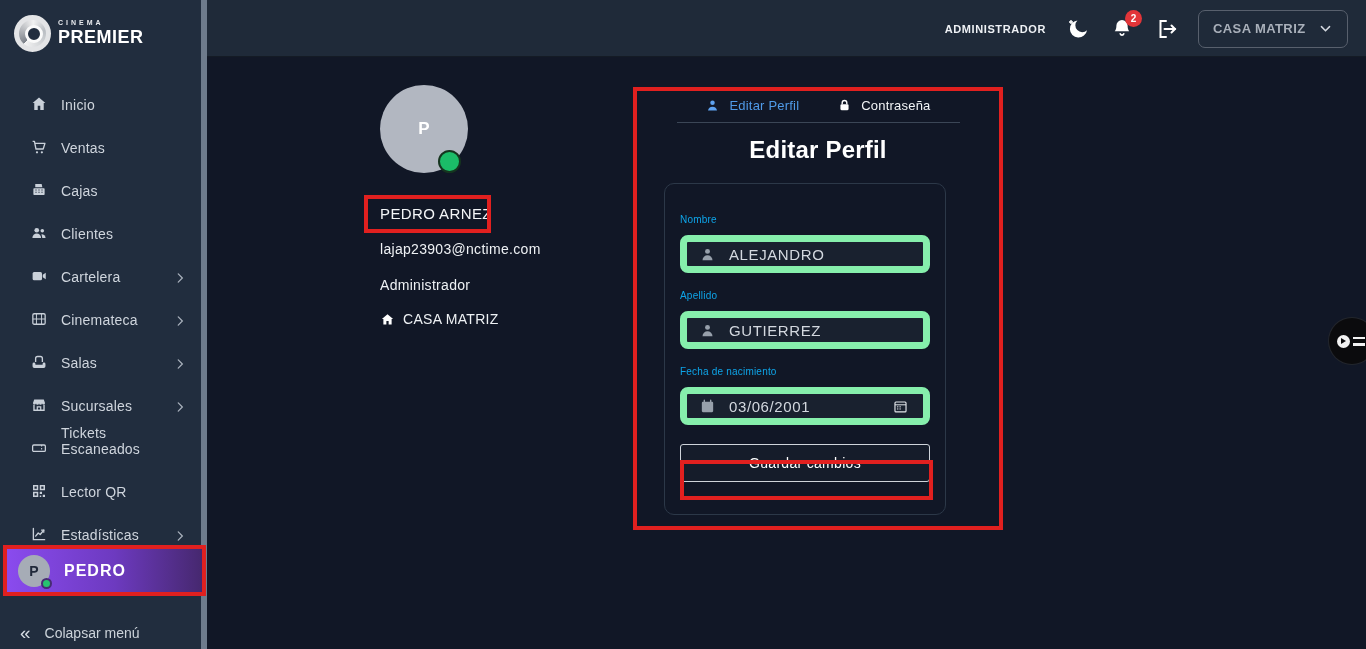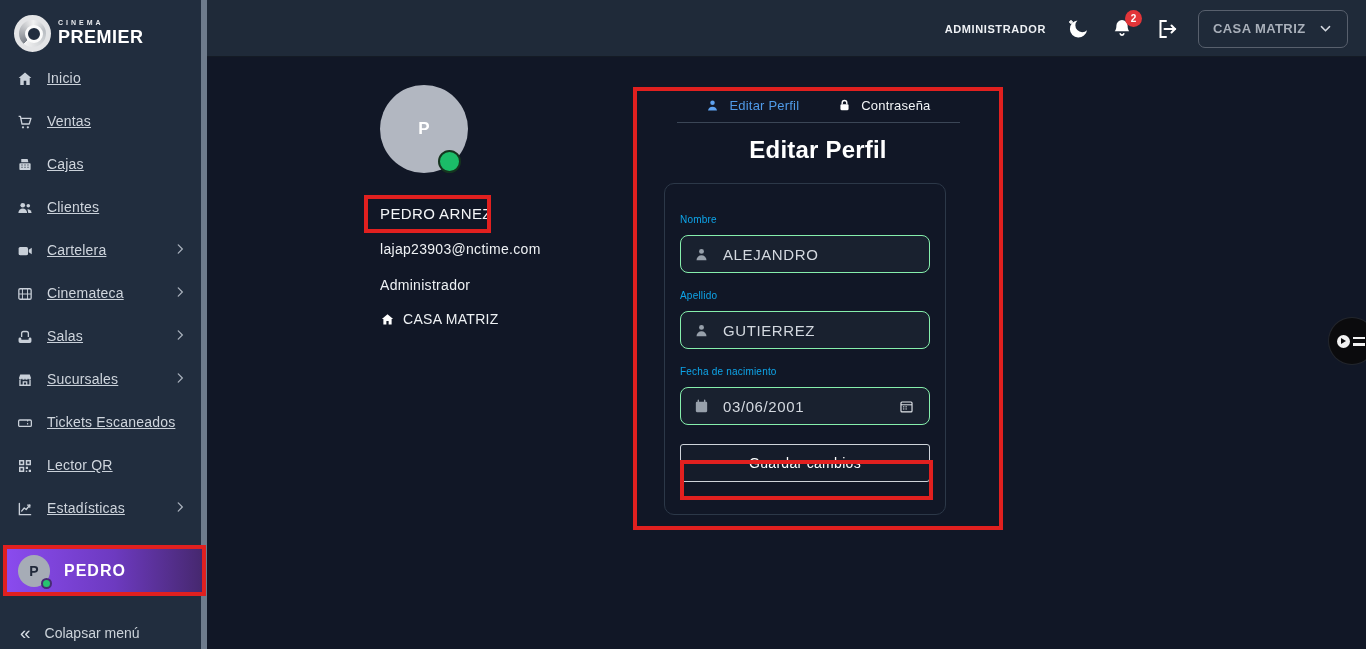--- a/index.html
+++ b/index.html
@@ -53,23 +53,23 @@
   }
   .logo-mark::after{
     content:""; position:absolute; left:6px; top:5px; width:12px; height:12px;
     border-radius:50%; border:3px solid #fafafa; background:#212d3e;
   }
   .brand-text .t { font-size:7px; letter-spacing:3px; color:#e8eaee; font-weight:700; }
   .brand-text .n { font-size:18px; font-weight:800; color:#ffffff; letter-spacing:.5px; margin-top:1px; }
 
   .nav { position:absolute; left:0; top:70px; width:201px; }
   .nav-item {
-    height:43px; display:flex; align-items:flex-start;
-    padding-left:16px; padding-right:14px; gap:13px;
-    color:#c9d0d9; cursor:pointer;text-decoration:underline;
+    height:43px; display:flex; align-items:flex-end;
+    padding-left:30px; padding-right:14px; gap:13px;
+    color:#c9d0d9; cursor:pointer;
   }
   .nav-item .lbl { font-size:14px; letter-spacing:.2px; color:#cfd5dd; flex:1; }
   .nav-item .chev { color:#aab2bd; }
 
   .user-wrap {
     position:absolute; left:3px; top:545px; width:203px; height:51px;
     border:4px solid #e1201f; z-index:7;
   }
   .user-row {
     width:100%; height:100%;
@@ -128,21 +128,21 @@
   .panel-divider { margin:9px auto 0; width:283px; border-top:1px solid #3b4656; }
   .panel-title { margin-top:13px; text-align:center; font-size:24px; font-weight:700; color:#ffffff; letter-spacing:.2px; }
 
   .form-card {
     position:absolute; left:27px; top:92px; width:282px; height:332px;
     border:1px solid #2c3848; border-radius:10px; padding:30px 15px 0 15px;
     background:transparent;
   }
   .f-label { font-size:10px; color:#0ea5e9; letter-spacing:.2px; margin-bottom:10px; }
   .f-input {
-    height:38px; border:1px solid #86efac; border-radius:8px; background:#19212f;
+    height:38px; border:7px solid #86efac; border-radius:8px; background:#19212f;
     display:flex; align-items:center; gap:13px; padding:0 12px; margin-bottom:17px;
     cursor:text;
   }
   .f-input .val { font-size:15px; color:#d3d8df; letter-spacing:.6px; flex:1; }
   .save-btn {
     width:100%; height:38px; margin-top:2px;
     background:#151c2a; border:1px solid #cfd4da; border-radius:3px;
     color:#ffffff; font-size:14px; letter-spacing:.3px; cursor:pointer;
     font-family:"Liberation Sans", sans-serif;
   }

